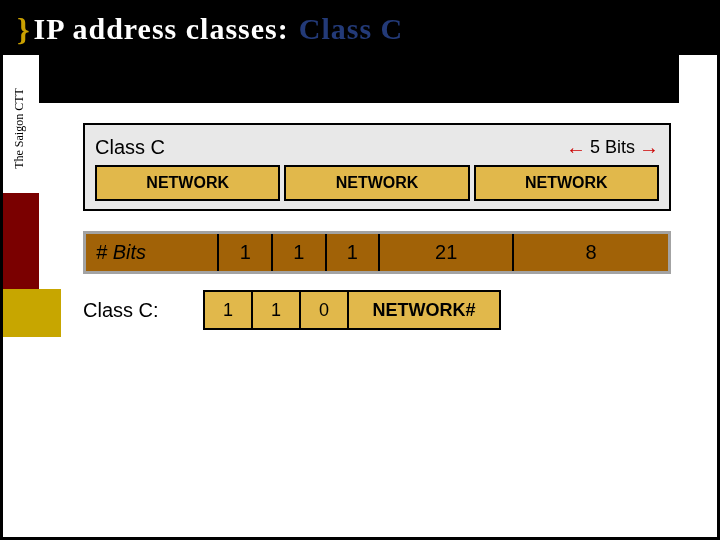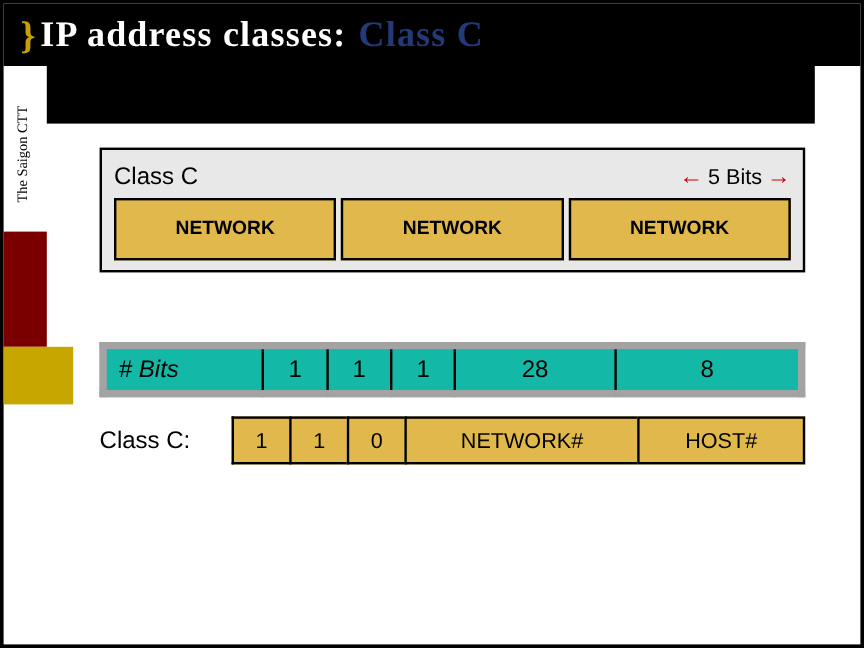--- a/index.html
+++ b/index.html
@@ -20,39 +20,39 @@
 
   .diagram { position: absolute; left: 80px; top: 120px; width: 588px; }
 
   .classbox { border: 2px solid #000; background: #e8e8e8; padding: 6px 10px 8px 10px; }
   .classbox-top { display: flex; align-items: center; justify-content: space-between; height: 32px; }
   .classbox-title { font-size: 20px; font-family: Arial, sans-serif; }
   .bits-label { display: flex; align-items: center; gap: 4px; font-size: 18px; }
   .arrow { color: #c00; font-size: 20px; font-weight: bold; line-height: 1; }
 
   .octet-row { display: flex; gap: 4px; margin-top: 2px; }
-  .octet { flex: 1 1 0; height: 52px; border: 2px solid #000; display: flex; align-items: center; justify-content: center; font-weight: bold; font-size: 16px; }
+  .octet { flex: 1 1 0; height: 36px; border: 2px solid #000; display: flex; align-items: center; justify-content: center; font-weight: bold; font-size: 16px; }
   .net  { background: #e1b84b; }
   .host { background: #2fbde0; }
 
-  .bits-table { border: 6px solid #a3a3a3; border-collapse: collapse; width: 100%; margin-top: 58px; background: #14b8a6; }
+  .bits-table { border: 3px solid #a3a3a3; border-collapse: collapse; width: 100%; margin-top: 20px; background: #a16207; }
   .bits-table td { border-right: 2px solid #000; height: 40px; text-align: center; font-size: 20px; }
   .bits-table td:first-child { text-align: left; padding-left: 10px; font-style: italic; width: 120px; }
   .bits-table td:last-child { border-right: none; }
   .w40 { width: 48px; }
   .w90 { width: 120px; }
   .w110 { width: 140px; }
 
   .classc-row { display: flex; align-items: center; margin-top: 16px; gap: 8px; }
   .classc-label { width: 112px; font-size: 20px; }
   .fields { display: flex; flex: 1; }
   .fcell { height: 40px; border: 2px solid #000; border-right: none; display: flex; align-items: center; justify-content: center; font-size: 18px; background: #e1b84b; }
   .fcell:last-child { border-right: 2px solid #000; }
   .fw40 { width: 48px; }
-  .fw120 { width: 194px; }
+  .fw120 { width: 154px; font-weight: bold; }
   .fw110 { width: 140px; }
 </style>
 </head>
 <body>
 
 <div class="page">
 
   <div class="header">
     <span class="brace">}</span>
     <span class="t1">IP address classes:</span>
@@ -86,31 +86,30 @@
       </div>
     </div>
 
     <table class="bits-table">
       <tbody>
           <tr>
         <td># Bits</td>
         <td class="w40">1</td>
         <td class="w40">1</td>
         <td class="w40">1</td>
-        <td class="w90">28</td>
+        <td class="w90">21</td>
         <td class="w110">8</td>
       </tr>
     </tbody>
       </table>
 
     <div class="classc-row">
       <div class="classc-label">Class C:</div>
       <div class="fields">
         <div class="fcell fw40">1</div>
         <div class="fcell fw40">1</div>
         <div class="fcell fw40">0</div>
         <div class="fcell fw120">NETWORK#</div>
-        <div class="fcell fw110">HOST#</div>
       </div>
     </div>
 
   </div>
 </div>
 
 </body></html>

